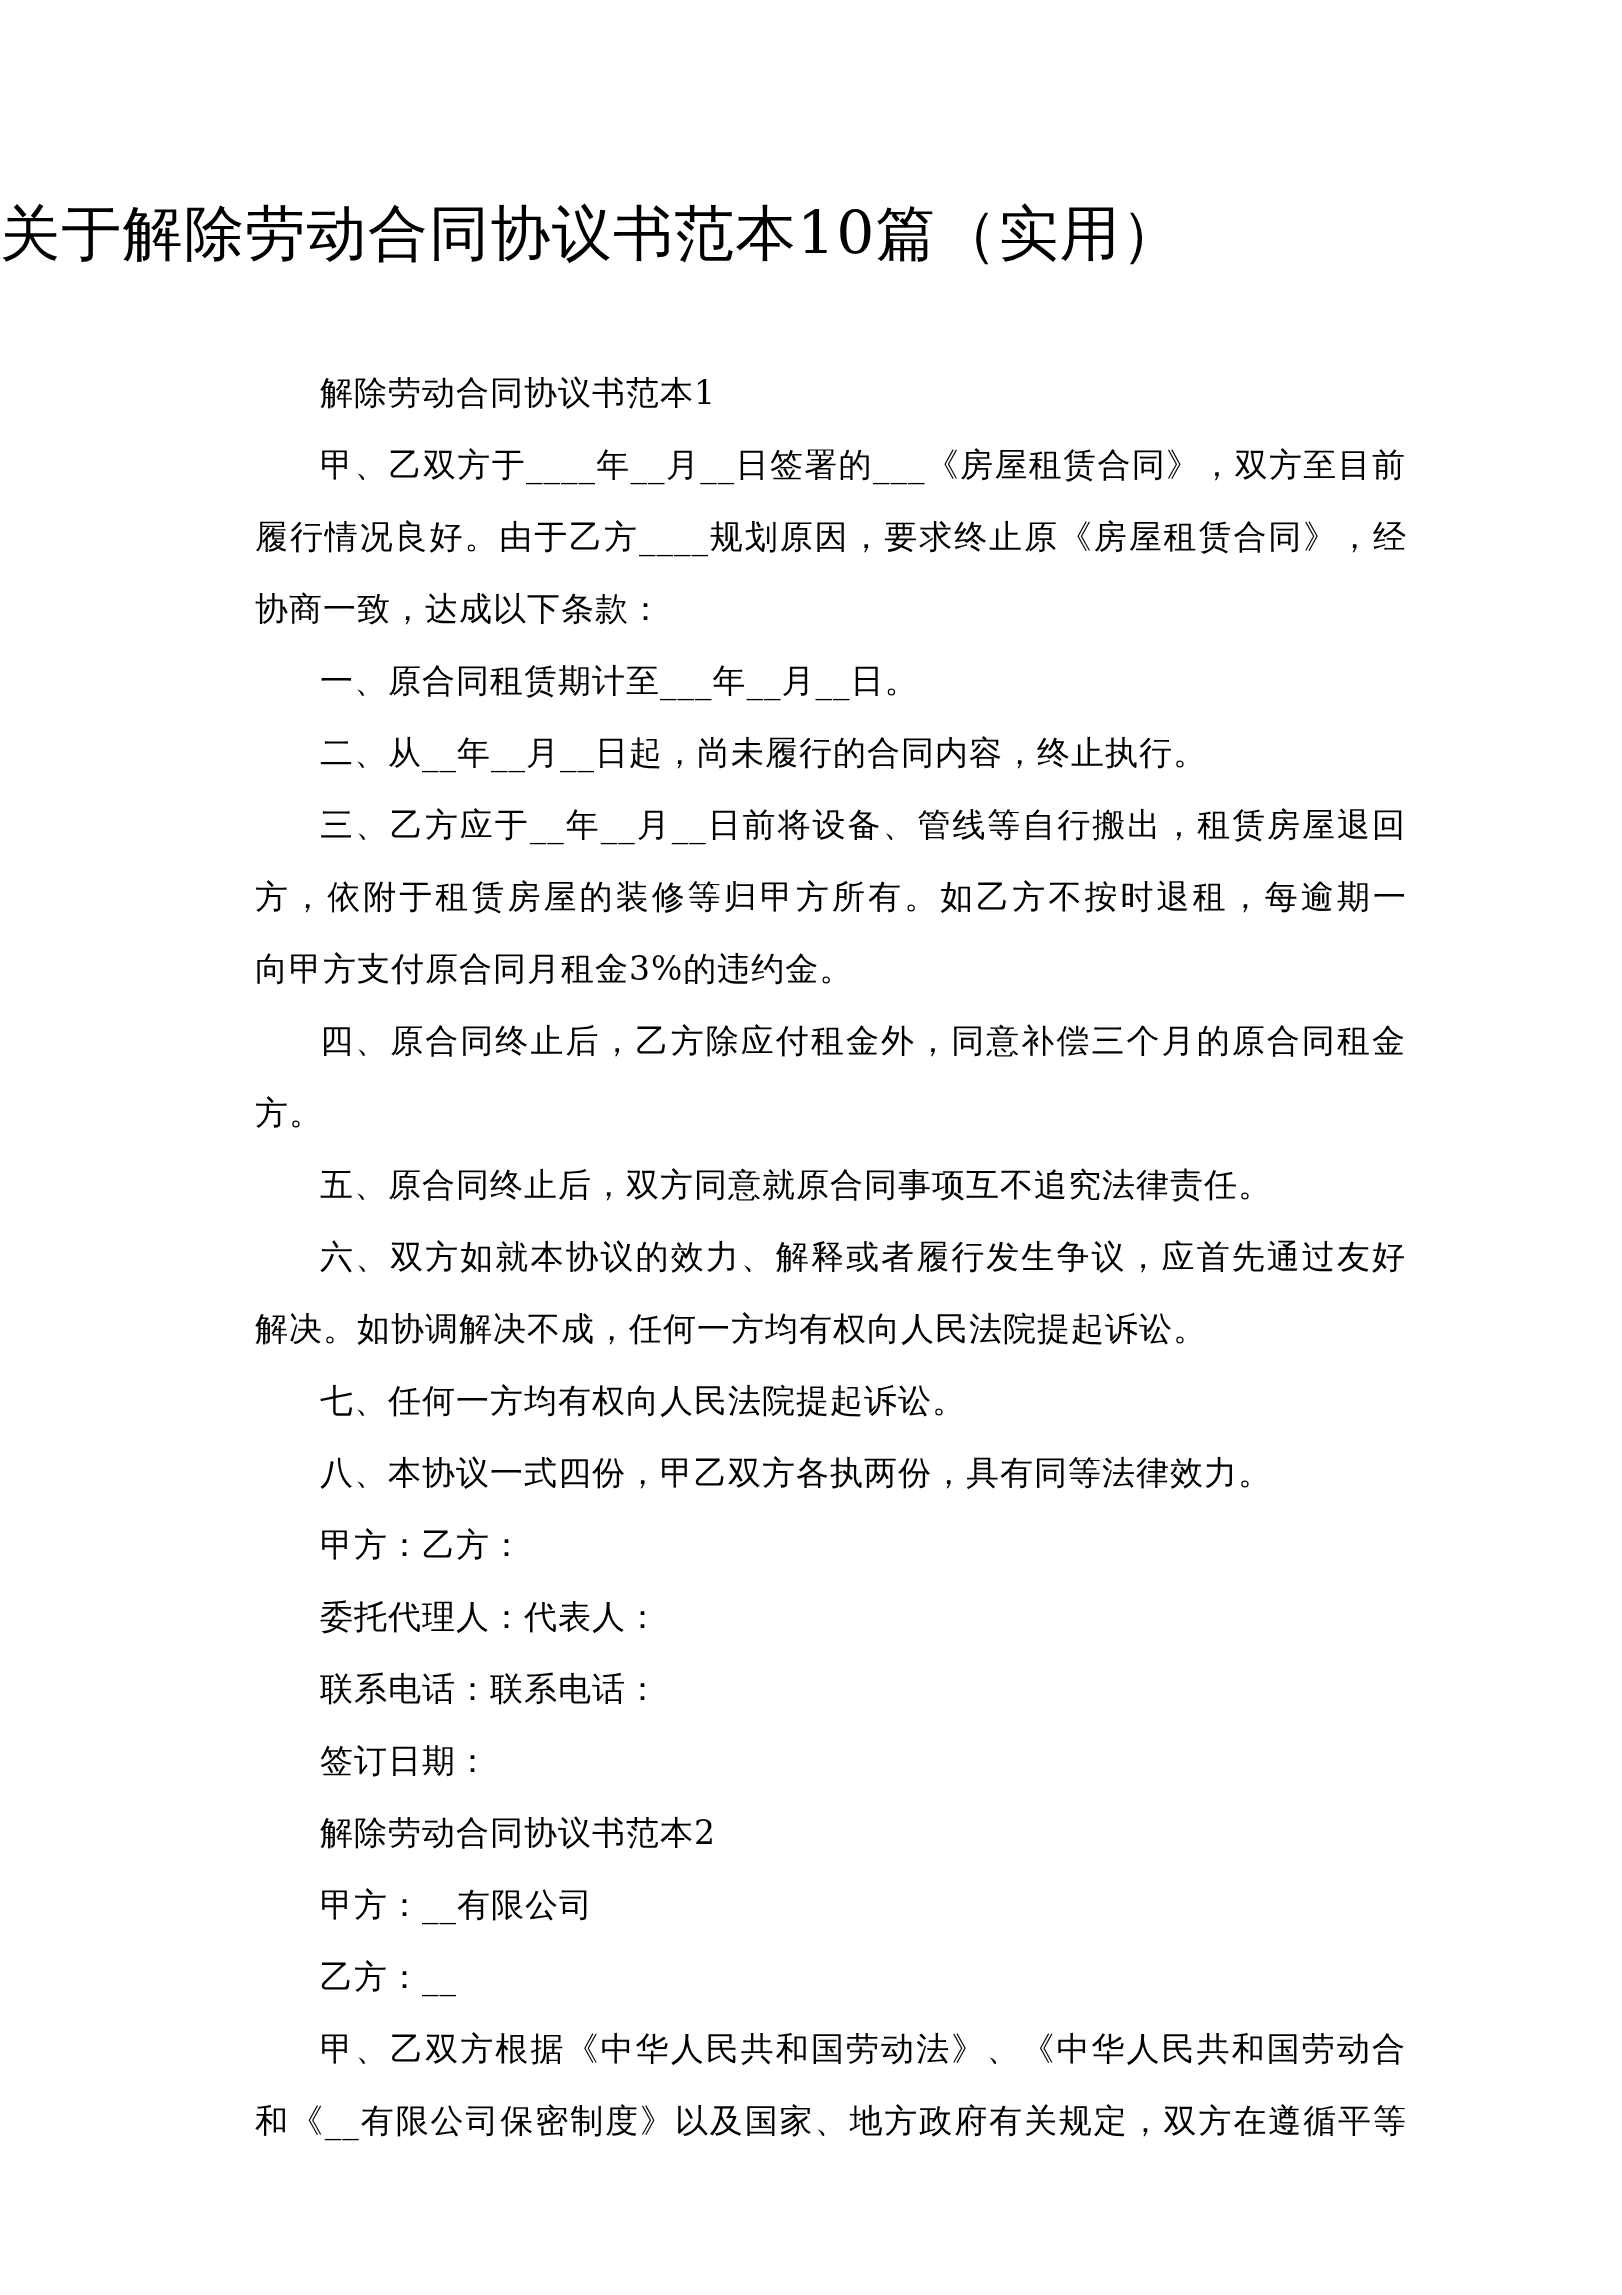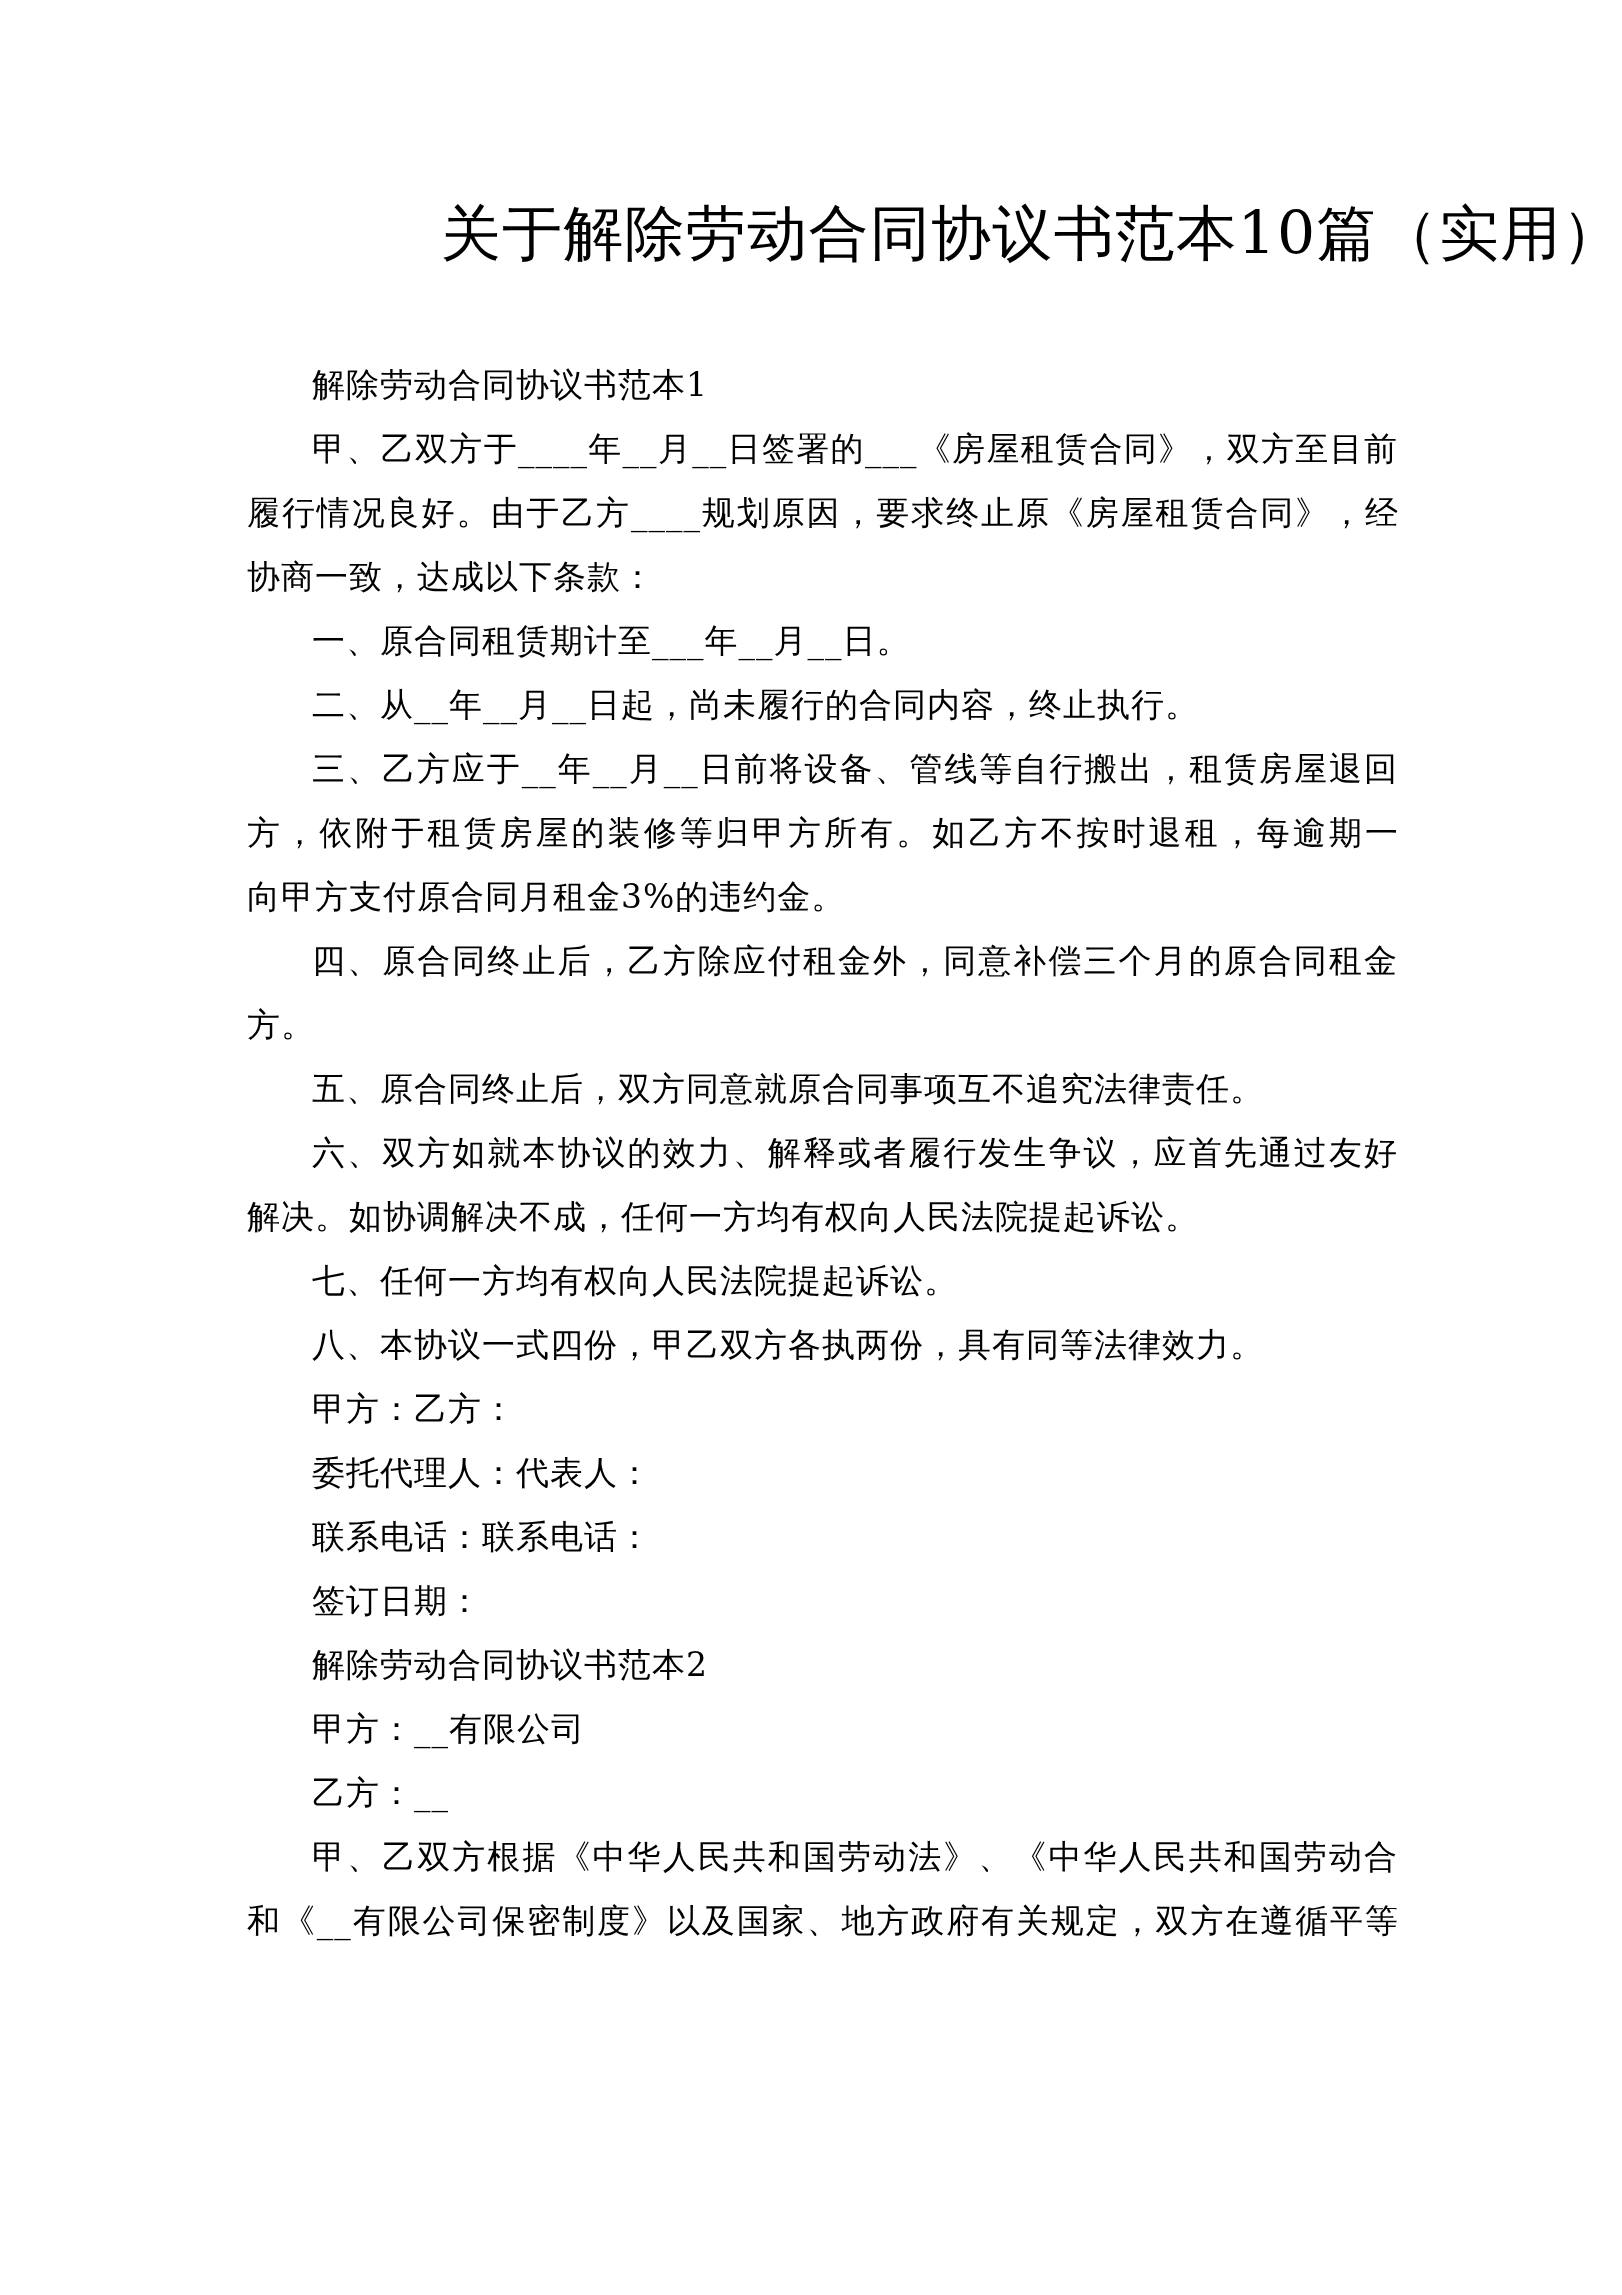--- a/index.html
+++ b/index.html
@@ -21,41 +21,41 @@
       top: 0;
       width: 1623px;
       height: 2295px;
       background: #ffffff;
     }
     .doc-title {
       position: absolute;
       left: 0;
       top: 194px;
       width: 1623px;
-      text-align: right;
+      text-align: left;
       font-size: 60px;
       line-height: 79px;
       letter-spacing: 1.3px;
       font-weight: normal;
       margin: 0;
       white-space: nowrap;
     }
     .body {
       position: absolute;
       left: 247px;
       top: 353px;
       width: 1152px;
     }
     .line {
       font-size: 33px;
       line-height: 64px;
       height: 64px;
       white-space: nowrap;
       letter-spacing: 1px;
-      margin: 0;
+      margin: 8px;
     }
     .indent {
       padding-left: 65px;
     }
     .justify {
       text-align: justify;
       text-align-last: justify;
       width: 1152px;
       white-space: normal;
       overflow: hidden;

